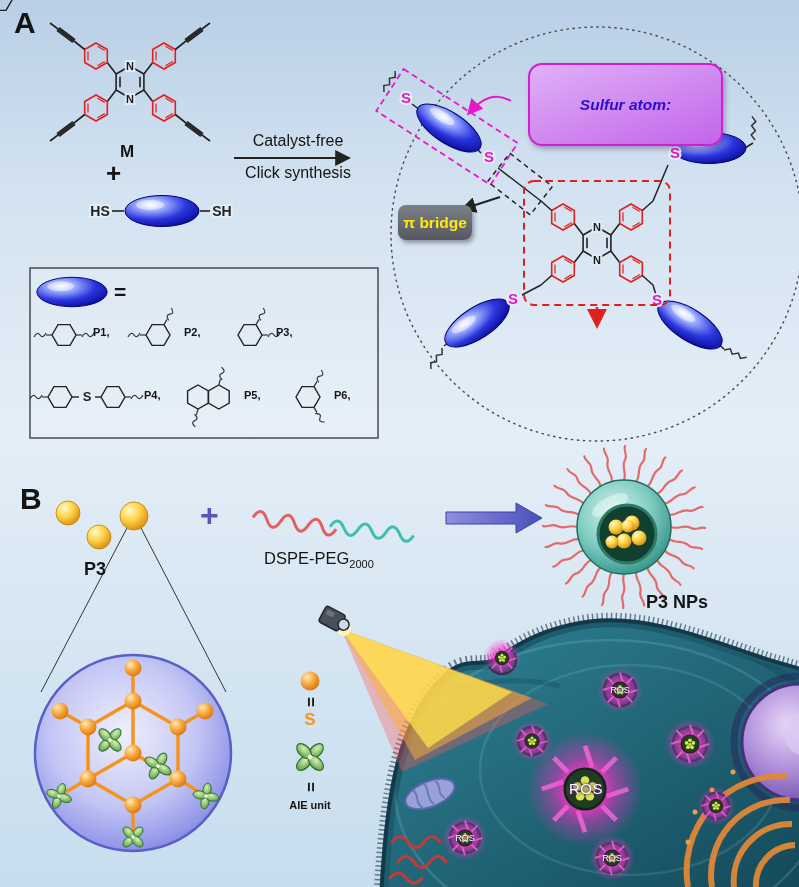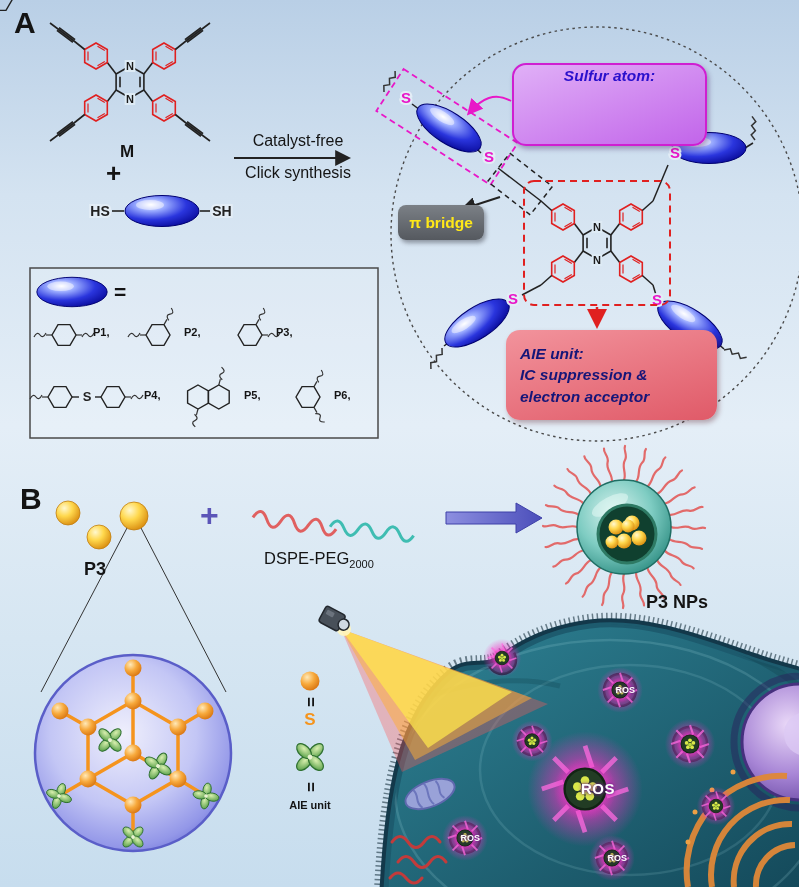--- a/index.html
+++ b/index.html
@@ -25,34 +25,34 @@
          paint-order:stroke;stroke:#e3edf6;stroke-width:4px}
   .atomHS{font:bold 14px "Liberation Sans",sans-serif;fill:#222;text-anchor:middle;
           paint-order:stroke;stroke:#e3edf6;stroke-width:4px}
   .legSatom{font:bold 13px "Liberation Sans",sans-serif;fill:#222;text-anchor:middle;
             paint-order:stroke;stroke:#e6eff7;stroke-width:4px}
   
   .panelLabel{font-size:30px;font-weight:600}
   .plbl{font-size:11px;font-weight:700}
   .rxn{font-size:16px}
   .callout{position:absolute;font-weight:bold;font-style:italic;line-height:1.38;font-size:15.5px}
-  #sulfurBox{left:512px;top:63px;width:191px;height:79px;color:#2a10cc;text-align:center;
-             display:flex;flex-direction:column;
+  #sulfurBox{left:528px;top:63px;width:191px;height:79px;color:#2a10cc;text-align:center;
+             display:flex;flex-direction:column;justify-content:center;
              background:linear-gradient(160deg,#e0b0f7,#c265ea);border:2px solid #cf1fd1;
              border-radius:14px;box-shadow:2px 3px 5px rgba(60,20,90,.35)}
-  #piBox{left:398px;top:205px;width:86px;height:35px;color:#ffe818;font-style:normal;
+  #piBox{left:398px;top:205px;width:74px;height:35px;color:#ffe818;font-style:normal;
          display:flex;align-items:center;justify-content:center;
          background:linear-gradient(180deg,#7b8086,#55595f);border-radius:8px;
          box-shadow:2px 3px 4px rgba(30,30,40,.4)}
   #aieBox{left:506px;top:330px;width:197px;height:90px;color:#151578;
           display:flex;flex-direction:column;justify-content:center;padding-left:14px;
           background:linear-gradient(165deg,#f2939c,#e05a68);border-radius:14px;
           box-shadow:2px 3px 5px rgba(90,30,40,.35)}
   .rot90{display:inline-block;transform:rotate(90deg);font-weight:600;font-size:17px}
-  .ros{position:absolute;color:#fff;font-weight:bold;text-align:right;
+  .ros{position:absolute;color:#fff;font-weight:normal;text-align:center;
        text-shadow:0 0 4px #8a1fa0,0 0 2px #402060}
 </style>
 </head>
 <body>
 
 <div id="fig">
 
 <svg id="art" width="799" height="887" viewBox="0 0 799 887">
   <defs>
     <radialGradient id="gBlue" cx="35%" cy="30%" r="80%">
@@ -458,25 +458,20 @@
 <div class="t plbl" style="left:144px;top:389px">P4,</div>
 <div class="t plbl" style="left:244px;top:389px">P5,</div>
 <div class="t plbl" style="left:334px;top:389px">P6,</div>
 
 <div class="callout" id="sulfurBox">
   <span>Sulfur atom:</span>
 </div>
 <div class="callout" id="piBox">
   <span style="font-weight:bold">π bridge</span>
 </div>
-<div class="callout" id="aieBox">
-  <span>AIE unit:</span>
-  <span>IC suppression &amp;</span>
-  <span>electron acceptor</span>
-</div>
 
 <div class="t panelLabel" style="left:20px;top:482px">B</div>
 <div class="t" style="left:84px;top:559px;font-size:18px;font-weight:600">P3</div>
 <div class="t" style="left:200px;top:497px;font-size:32px;font-weight:700;color:#5b55b8">+</div>
 <div class="t" style="left:264px;top:549px;font-size:16.5px">
   <span>DSPE-PEG</span><sub style="font-size:11px">2000</sub>
 </div>
 <div class="t" style="left:646px;top:592px;font-size:18px;font-weight:600">P3 NPs</div>
 
 <div class="t ctr" style="left:292px;top:692px;width:36px"><span class="rot90">=</span></div>

